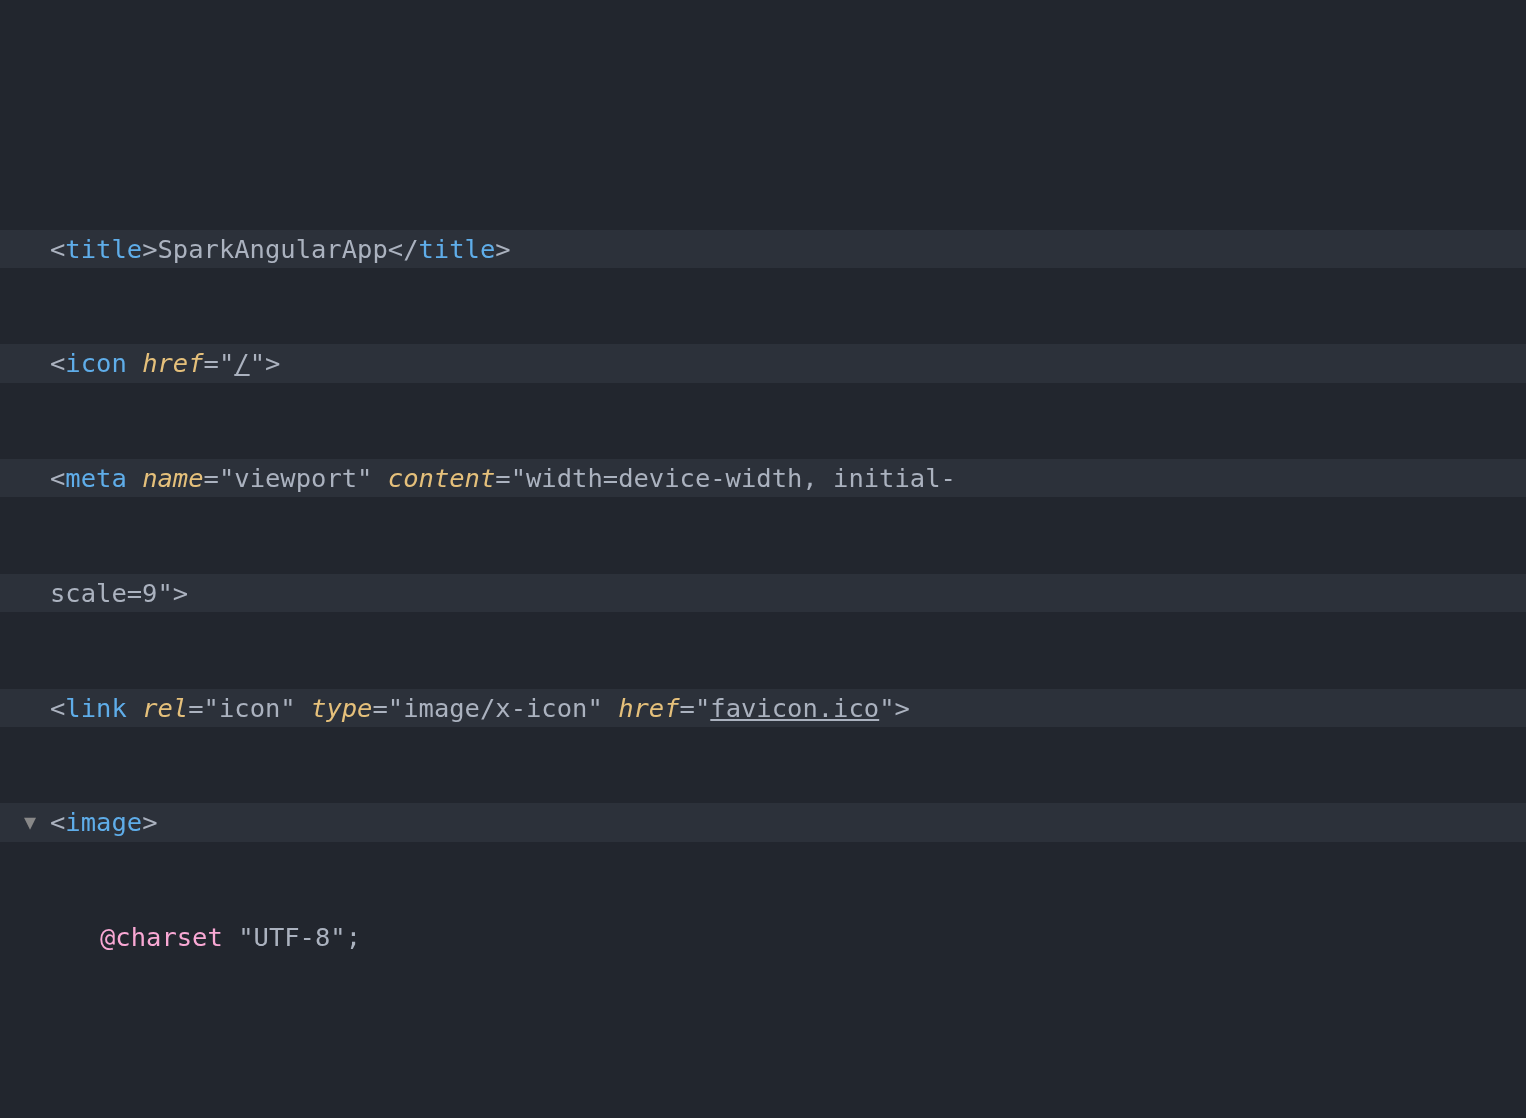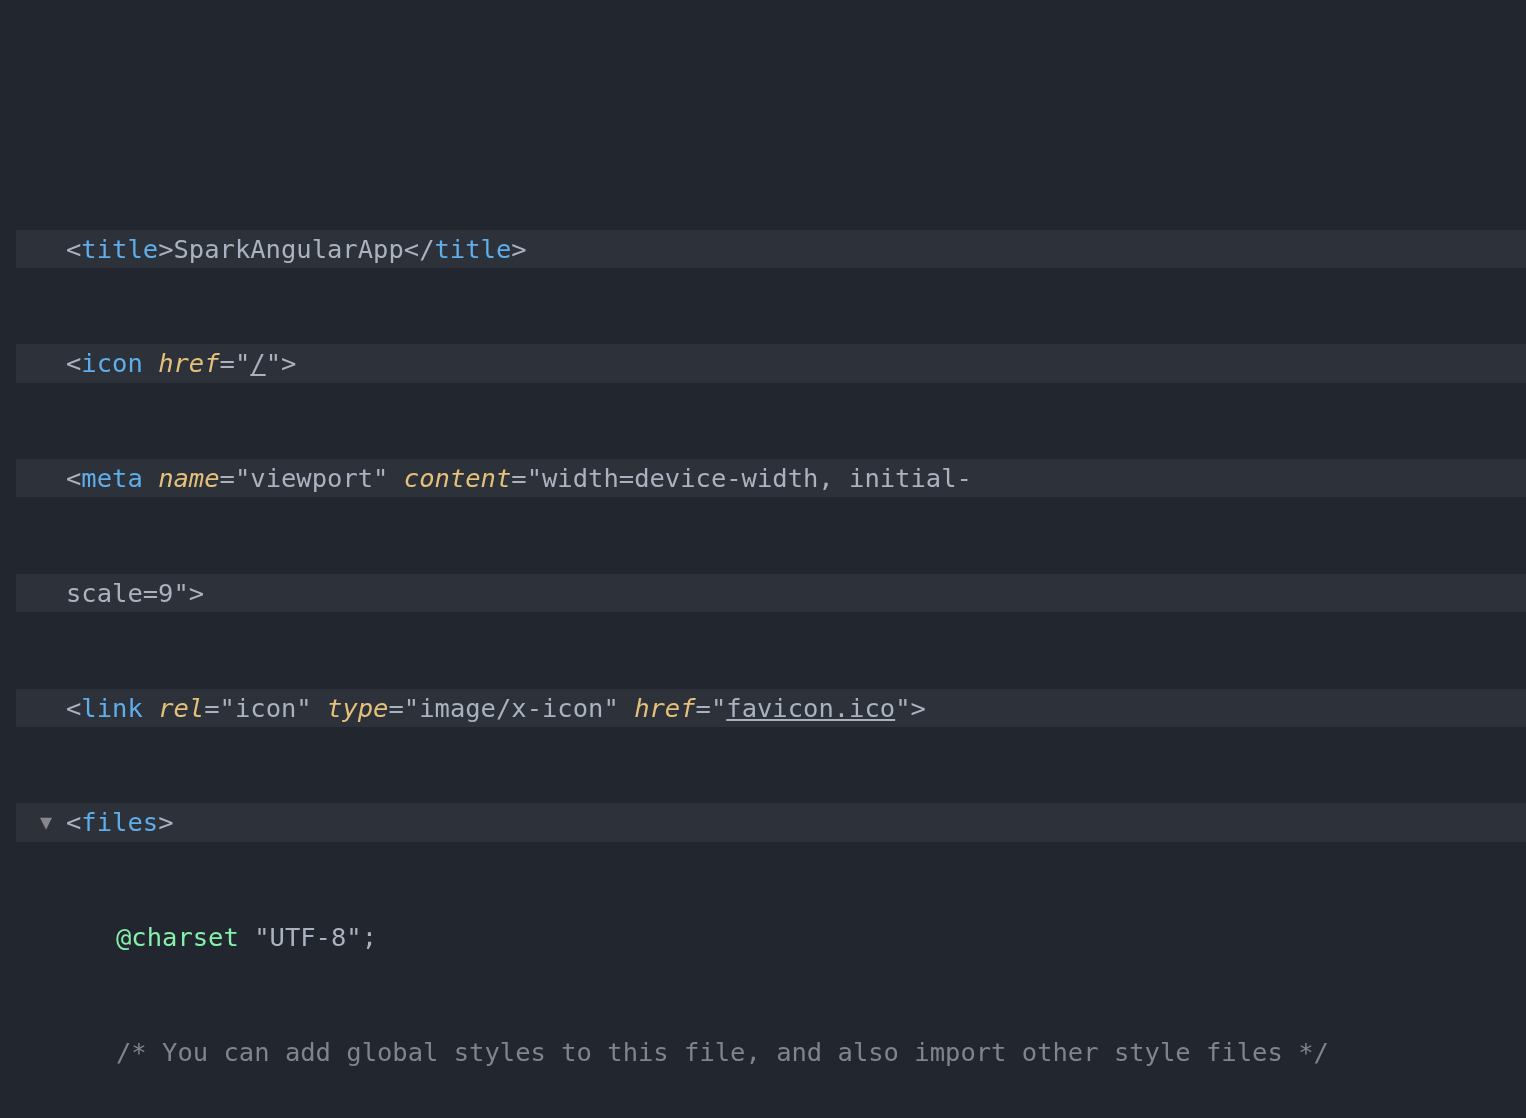--- a/index.html
+++ b/index.html
@@ -13,21 +13,20 @@
     height: 1118px;
     overflow: hidden;
     white-space: pre;
   }
   .editor {
     padding: 0 0 0 0;
   }
   .line {
     display: block;
     padding-left: 50px;
-    margin-left: 16px;
   }
   .line.hl {
     background: #2c313a;
   }
   .line.hl2 {
     background: #2c313a;
     padding-left: 24px;
   }
   .line.css {
     padding-left: 100px;
@@ -39,36 +38,35 @@
     font-size: 20px;
     vertical-align: 2px;
   }
   .punct { color: #abb2bf; }
   .tag   { color: #5fade9; }
   .attr  { color: #e5c07b; font-style: italic; }
   .str   { color: #abb2bf; }
   .text  { color: #abb2bf; }
   .und   { text-decoration: underline; }
   .comment { color: #7f848e; }
-  .atrule  { color: #86efac; }
+  .atrule  { color: #f9a8d4; }
   .atval   { color: #abb2bf; }
 </style>
 </head>
 <body>
 
 
 
 <div class="editor">
   <div class="line hl"><span class="punct">&lt;</span><span class="tag">title</span><span class="punct">&gt;</span><span class="text">SparkAngularApp</span><span class="punct">&lt;/</span><span class="tag">title</span><span class="punct">&gt;</span></div>
   <div class="line hl"><span class="punct">&lt;</span><span class="tag">icon</span><span> </span><span class="attr">href</span><span class="punct">=</span><span class="punct">"</span><span class="str und">/</span><span class="punct">"</span><span class="punct">&gt;</span></div>
   <div class="line hl"><span class="punct">&lt;</span><span class="tag">meta</span><span> </span><span class="attr">name</span><span class="punct">=</span><span class="punct">"</span><span class="str">viewport</span><span class="punct">"</span><span> </span><span class="attr">content</span><span class="punct">=</span><span class="punct">"</span><span class="str">width=device-width, initial-</span></div>
   <div class="line hl"><span class="str">scale=9</span><span class="punct">"</span><span class="punct">&gt;</span></div>
   <div class="line hl"><span class="punct">&lt;</span><span class="tag">link</span><span> </span><span class="attr">rel</span><span class="punct">=</span><span class="punct">"</span><span class="str">icon</span><span class="punct">"</span><span> </span><span class="attr">type</span><span class="punct">=</span><span class="punct">"</span><span class="str">image/x-icon</span><span class="punct">"</span><span> </span><span class="attr">href</span><span class="punct">=</span><span class="punct">"</span><span class="str und">favicon.ico</span><span class="punct">"</span><span class="punct">&gt;</span></div>
-  <div class="line hl2"><span class="tri">▼</span><span class="punct">&lt;</span><span class="tag">files</span><span class="punct">&gt;</span></div>
+  <div class="line hl2"><span class="tri">▼</span><span class="punct">&lt;</span><span class="tag">image</span><span class="punct">&gt;</span></div>
   <div class="line css"><span class="atrule">@charset</span><span> </span><span class="atval">"UTF-8"</span><span class="punct">;</span></div>
-  <div class="line css"><span class="comment">/* You can add global styles to this file, and also import other style files */</span></div>
   
   
   
 </div>
 
 
 
 
 </body></html>

